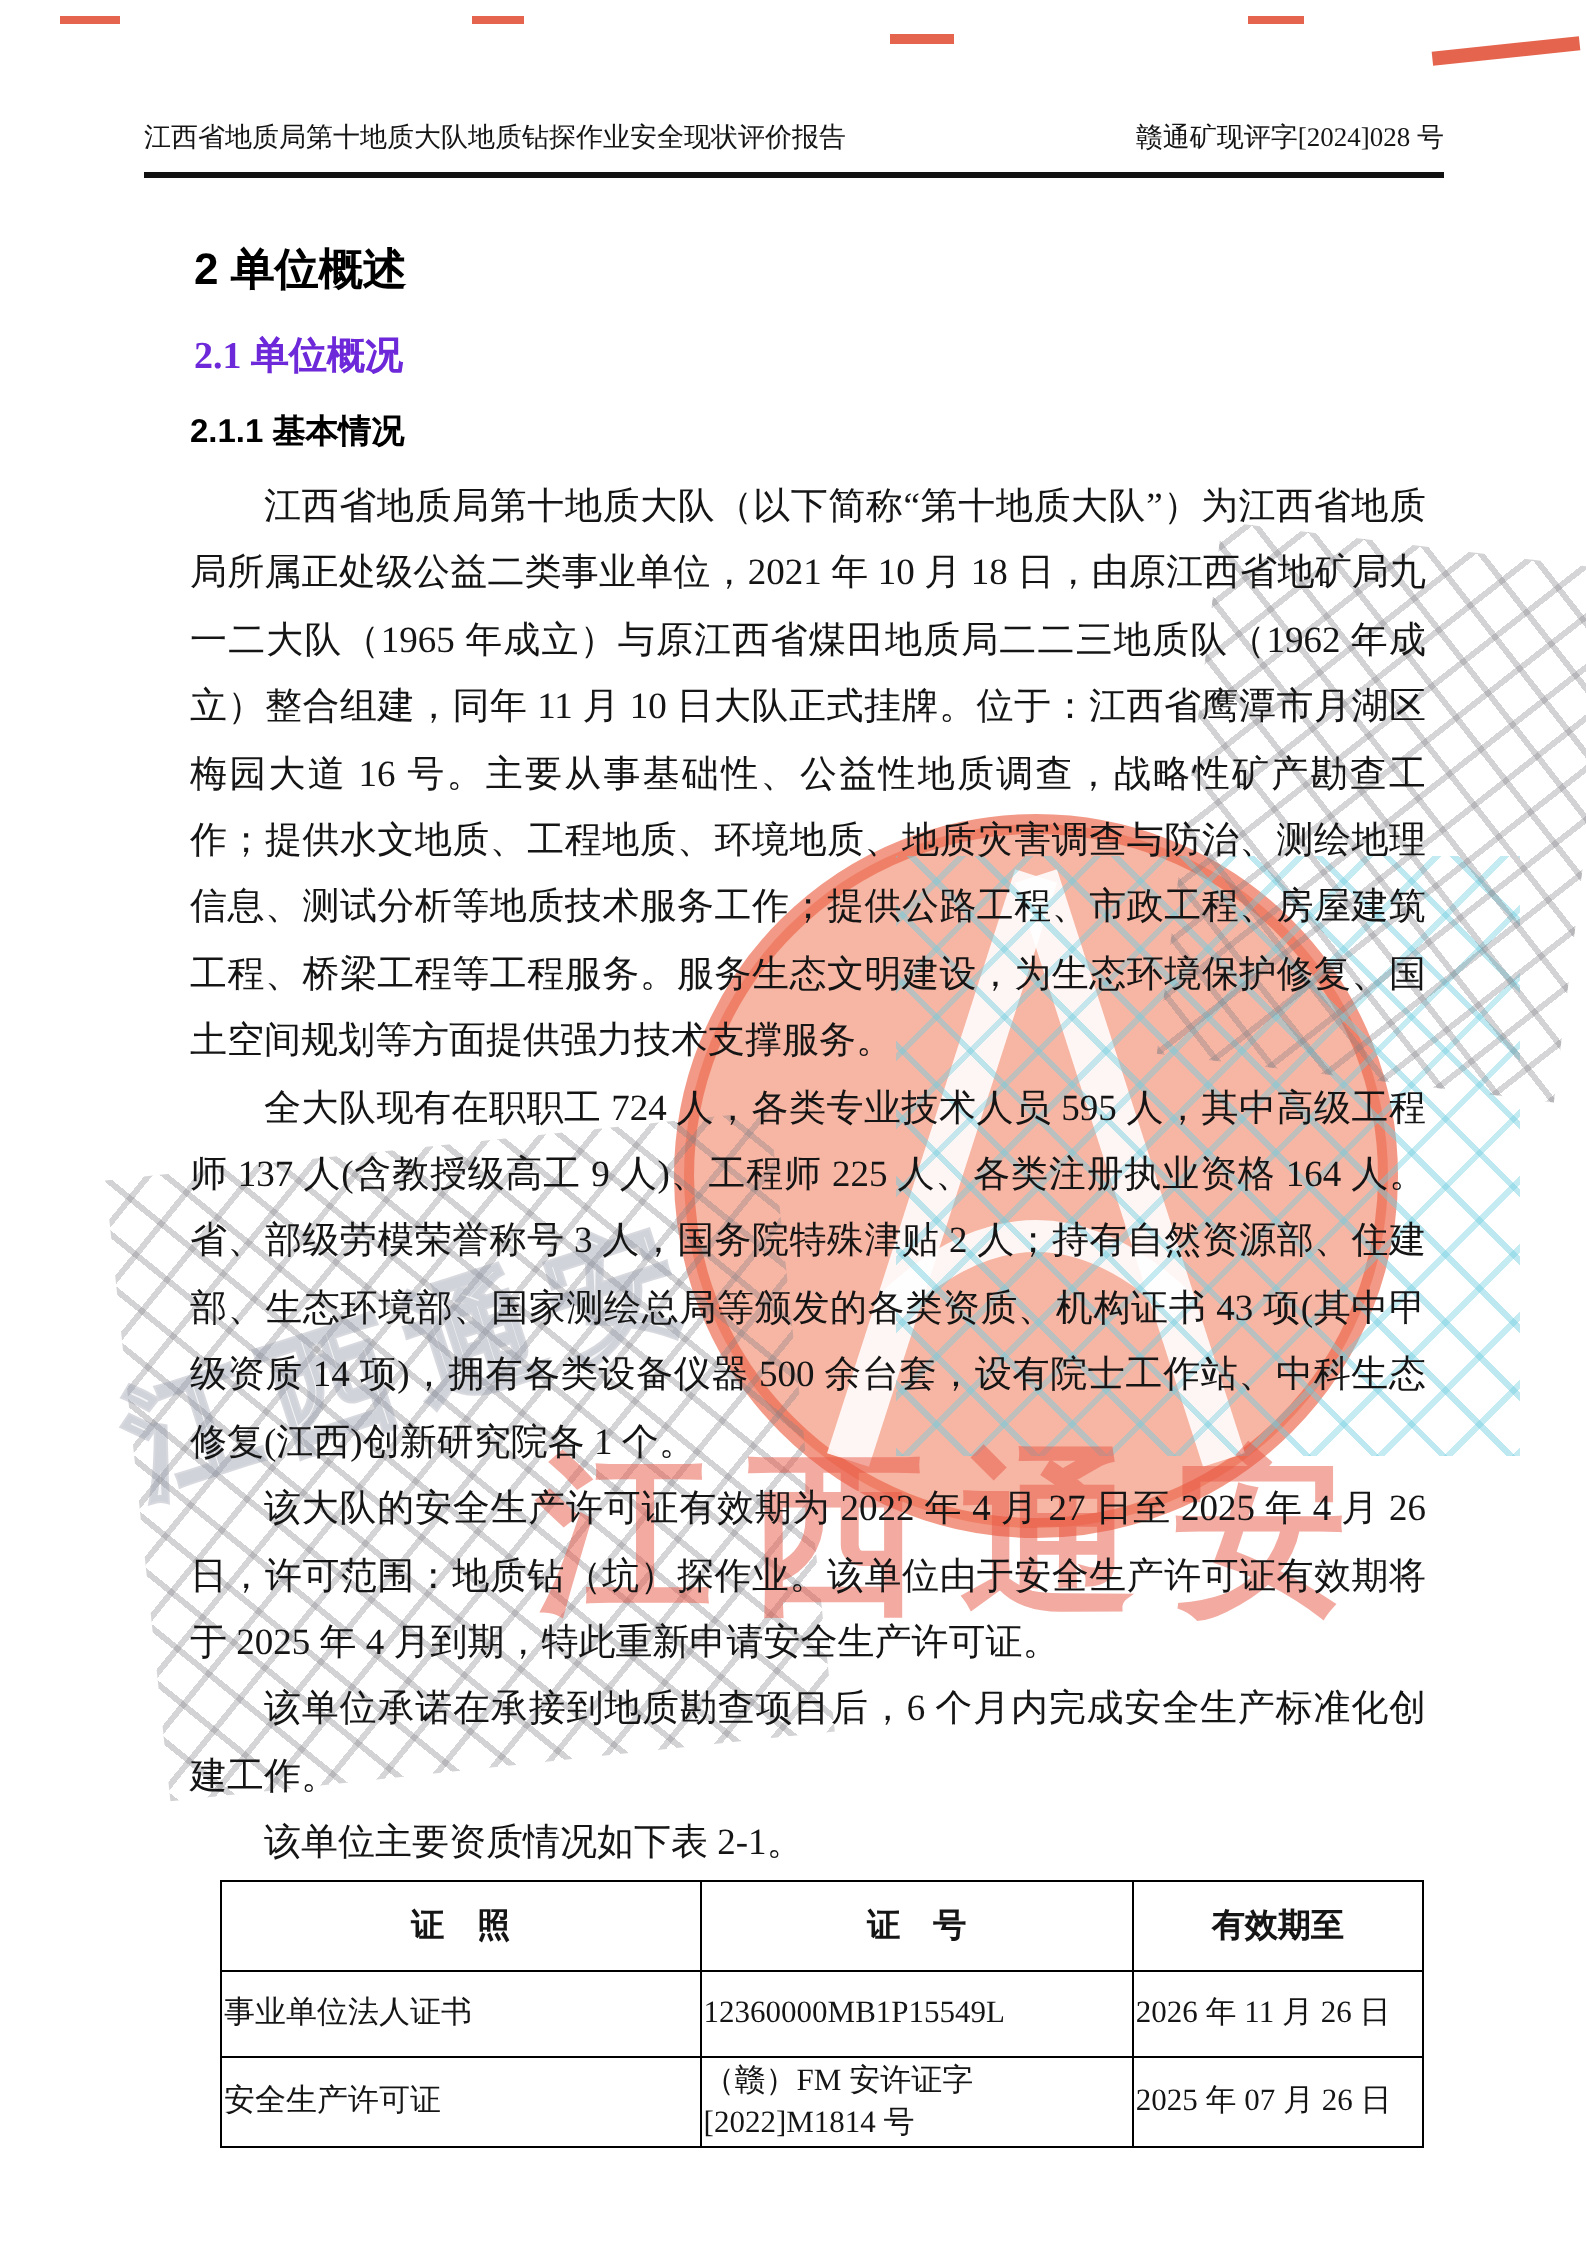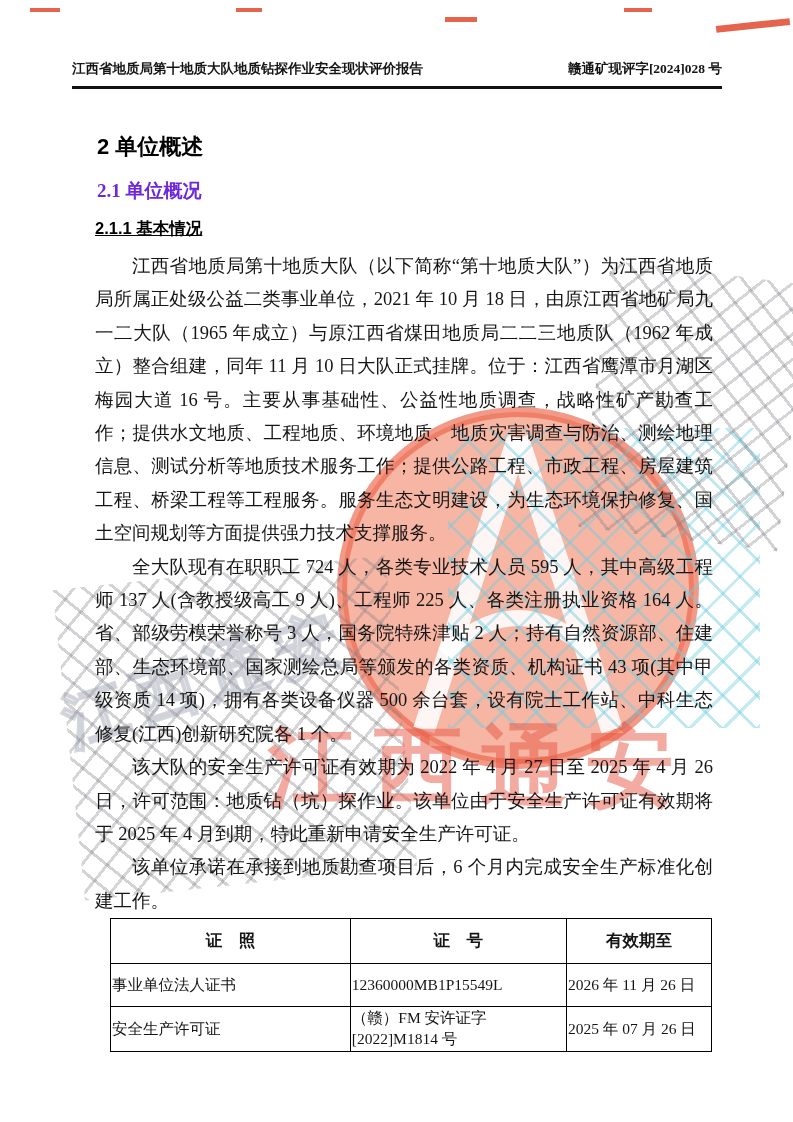--- a/index.html
+++ b/index.html
@@ -55,40 +55,40 @@
   .tm1 { left:30px;  top:8px;  width:30px; height:4px; }
   .tm2 { left:236px; top:8px;  width:26px; height:4px; }
   .tm3 { left:445px; top:17px; width:32px; height:5px; }
   .tm4 { left:624px; top:8px;  width:28px; height:4px; }
   .tm5 { left:716px; top:22px; width:74px; height:7px; transform:rotate(-6deg); }
 
   
   .doc-header {
     position:absolute; left:72px; top:60px; width:650px;
     display:flex; justify-content:space-between; align-items:flex-start;
-    font-weight:bold; font-size:13.5px; z-index:2;
+    font-weight:normal; font-size:13.5px; z-index:2;
   }
   .header-rule {
     position:absolute; left:72px; top:86px; width:650px; height:2.5px;
     background:#111; z-index:2;
   }
 
   
-  .content { position:absolute; left:95px; top:132px; width:618px; z-index:2; }
+  .content { position:absolute; left:95px; top:120px; width:618px; z-index:2; }
   h1.chapter {
     font-family:"Liberation Sans", sans-serif;
     font-size:22px; line-height:30px; margin:0 0 16px 2px; font-weight:bold; color:#000;
   }
   h2.section {
     font-family:"Liberation Serif", serif;
     font-size:19px; line-height:26px; margin:0 0 12px 2px; font-weight:bold; color:#6d28d9;
   }
   h3.subsection {
     font-family:"Liberation Sans", sans-serif;
-    font-size:16.5px; line-height:24px; margin:0 0 10px 0; font-weight:bold; color:#000;text-decoration:underline;
+    font-size:16.5px; line-height:24px; margin:0 0 10px 0; font-weight:bold; color:#000;
   }
   p.body-par {
     font-size:18.5px; line-height:33.4px; margin:0;
     text-align:justify; text-indent:37px;
   }
   .table-title {
     font-family:"Liberation Sans", sans-serif;
     font-weight:bold; font-size:16.5px;
     text-align:center; margin:10px 0 8px 0;
   }
@@ -144,20 +144,21 @@
 
   <div class="content">
     <h1 class="chapter">2 单位概述</h1>
     <h2 class="section">2.1 单位概况</h2>
     <h3 class="subsection">2.1.1 基本情况</h3>
 
     <p class="body-par">江西省地质局第十地质大队（以下简称“第十地质大队”）为江西省地质局所属正处级公益二类事业单位，2021 年 10 月 18 日，由原江西省地矿局九一二大队（1965 年成立）与原江西省煤田地质局二二三地质队（1962 年成立）整合组建，同年 11 月 10 日大队正式挂牌。位于：江西省鹰潭市月湖区梅园大道 16 号。主要从事基础性、公益性地质调查，战略性矿产勘查工作；提供水文地质、工程地质、环境地质、地质灾害调查与防治、测绘地理信息、测试分析等地质技术服务工作；提供公路工程、市政工程、房屋建筑工程、桥梁工程等工程服务。服务生态文明建设，为生态环境保护修复、国土空间规划等方面提供强力技术支撑服务。</p>
     <p class="body-par">全大队现有在职职工 724 人，各类专业技术人员 595 人，其中高级工程师 137 人(含教授级高工 9 人)、工程师 225 人、各类注册执业资格 164 人。省、部级劳模荣誉称号 3 人，国务院特殊津贴 2 人；持有自然资源部、住建部、生态环境部、国家测绘总局等颁发的各类资质、机构证书 43 项(其中甲级资质 14 项)，拥有各类设备仪器 500 余台套，设有院士工作站、中科生态修复(江西)创新研究院各 1 个。</p>
     <p class="body-par">该大队的安全生产许可证有效期为 2022 年 4 月 27 日至 2025 年 4 月 26 日，许可范围：地质钻（坑）探作业。该单位由于安全生产许可证有效期将于 2025 年 4 月到期，特此重新申请安全生产许可证。</p>
     <p class="body-par">该单位承诺在承接到地质勘查项目后，6 个月内完成安全生产标准化创建工作。</p>
+    <p class="body-par">该单位主要资质情况如下表 2-1。</p>
 
 
     <table class="qual-table">
       <tbody>
           <tr>
         <th class="col1">证　照</th>
         <th class="col2">证　号</th>
         <th class="col3">有效期至</th>
       </tr>
       <tr>

